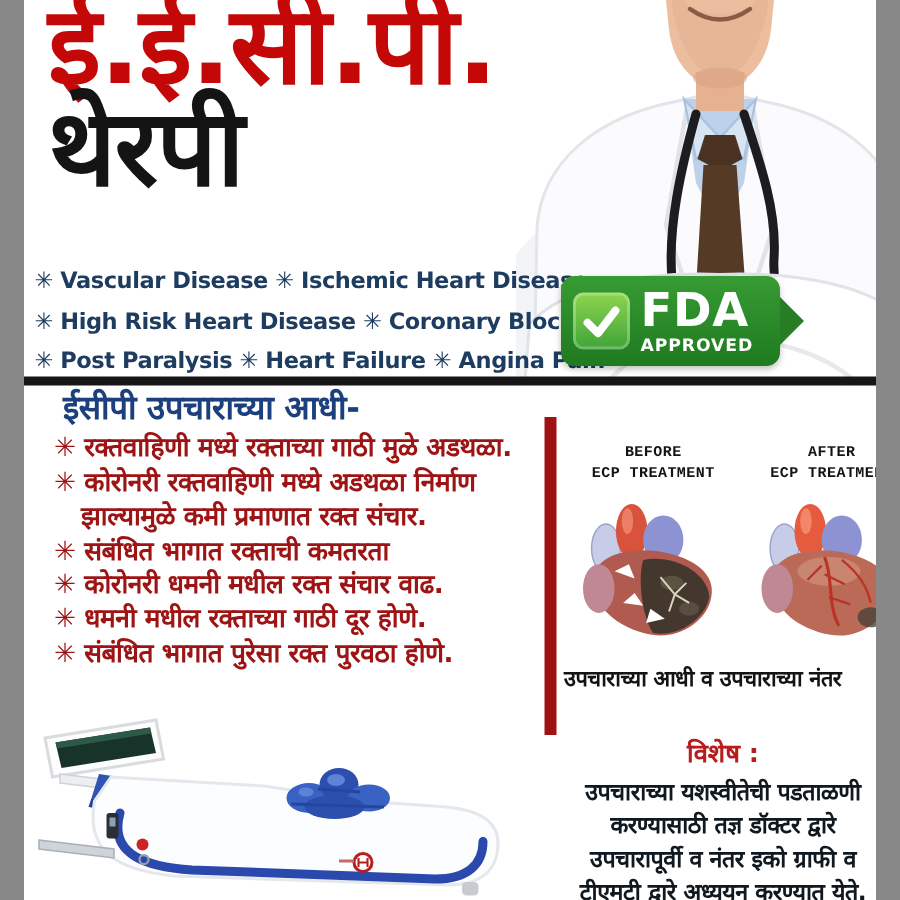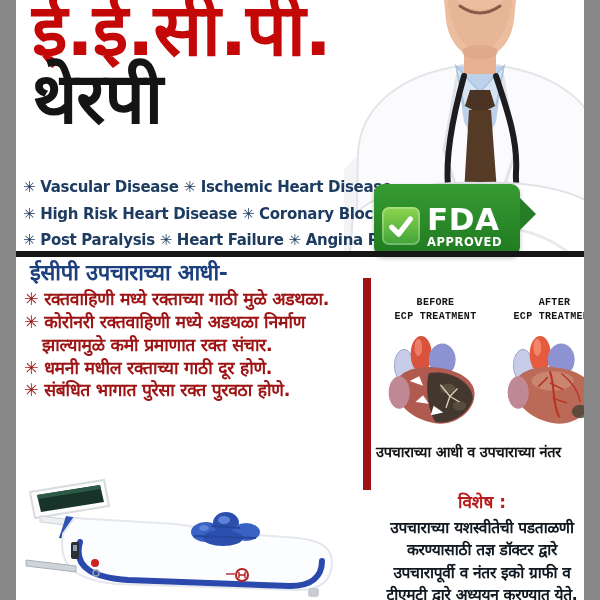--- a/index.html
+++ b/index.html
@@ -14,41 +14,41 @@
   .title-black{ font-size:71px; font-weight:bold; color:#141414; line-height:1.0; margin-top:-8px; letter-spacing:-1px; white-space:nowrap; }
   
   .disease-list { position:absolute; left:7px; top:174px; width:348px; z-index:3; }
   .disease-line { font-size:15px; font-weight:bold; color:#1d3c60; line-height:1.78; white-space:nowrap; letter-spacing:-0.3px; }
   
   .doctor-wrap { position:absolute; left:328px; top:0; width:272px; height:254px; z-index:1; }
   
   .fda-badge {
     position:absolute; left:358px; top:184px; width:132px; height:60px; z-index:4;
     background:linear-gradient(180deg,#379b33,#1f7a20);
-    border-radius:9px; display:flex; align-items:center; padding:12px 6px 0 8px;
+    border-radius:9px; display:flex; align-items:center; padding:0 6px 0 8px;
     box-shadow:0 2px 4px rgba(0,0,0,.25);
   }
   .fda-badge::after {
     content:""; position:absolute; right:-16px; top:14px;
     border:16px solid transparent; border-left-color:#267d26; border-right-width:0;
   }
   .fda-check {
     width:38px; height:38px; border-radius:7px; flex:0 0 auto;
     background:linear-gradient(180deg,#8ed54e,#3fa339);
     display:flex; align-items:center; justify-content:center;
     box-shadow:inset 0 0 0 2px rgba(255,255,255,.25);
   }
   .fda-check svg { width:28px; height:28px; }
   .fda-text { margin-left:7px; color:#fff; line-height:1; }
   .fda-title { font-size:31px; font-weight:bold; letter-spacing:0.5px; }
   .fda-sub   { font-size:11.5px; font-weight:bold; letter-spacing:0.6px; margin-top:2px; }
   
   .black-divider { position:absolute; left:0; top:251px; width:600px; height:6px; background:#161616; z-index:5; }
   
-  .left-col { position:absolute; left:8px; top:259px; width:340px; z-index:2; }
+  .left-col { position:absolute; left:20px; top:259px; width:340px; z-index:2; }
   .sec-heading { font-size:22px; font-weight:bold; color:#1c3f7e; line-height:1.2; margin:1px 0 2px 6px; letter-spacing:-0.3px; }
   .bullet { font-size:17.5px; font-weight:bold; color:#9e1414; line-height:1.3; padding-left:18px; text-indent:-18px; letter-spacing:-0.3px; }
   
   .red-bar { position:absolute; left:347px; top:278px; width:8px; height:212px; background:#a01212; z-index:2; }
   
   .compare { position:absolute; left:360px; top:296px; width:238px; z-index:2; }
   .compare-labels { display:flex;font-family:Liberation Mono, monospace; }
   .cmp-label { flex:1; text-align:center; font-size:10px; font-weight:bold; color:#141414; line-height:1.35; letter-spacing:0.3px; }
   .hearts-row { display:flex; margin-top:2px; }
   .heart-cell { flex:1; display:flex; justify-content:center; }
@@ -125,20 +125,22 @@
       <div class="fda-sub">APPROVED</div>
     </div>
   </div>
 
   <div class="black-divider"></div>
 
   <div class="left-col">
     <div class="sec-heading">ईसीपी उपचाराच्या आधी-</div>
     <div class="bullet">✳ रक्तवाहिणी मध्ये रक्ताच्या गाठी मुळे अडथळा.</div>
     <div class="bullet">✳ कोरोनरी रक्तवाहिणी मध्ये अडथळा निर्माण झाल्यामुळे कमी प्रमाणात रक्त संचार.</div>
+    <div class="bullet">✳ संबंधित भागात रक्ताची कमतरता</div>
+    <div class="bullet">✳ कोरोनरी धमनी मधील रक्त संचार वाढ.</div>
     <div class="bullet">✳ धमनी मधील रक्ताच्या गाठी दूर होणे.</div>
     <div class="bullet">✳ संबंधित भागात पुरेसा रक्त पुरवठा होणे.</div>
   </div>
 
   <div class="red-bar"></div>
 
   <div class="compare">
     <div class="compare-labels">
       <div class="cmp-label">
         <div>BEFORE</div>

